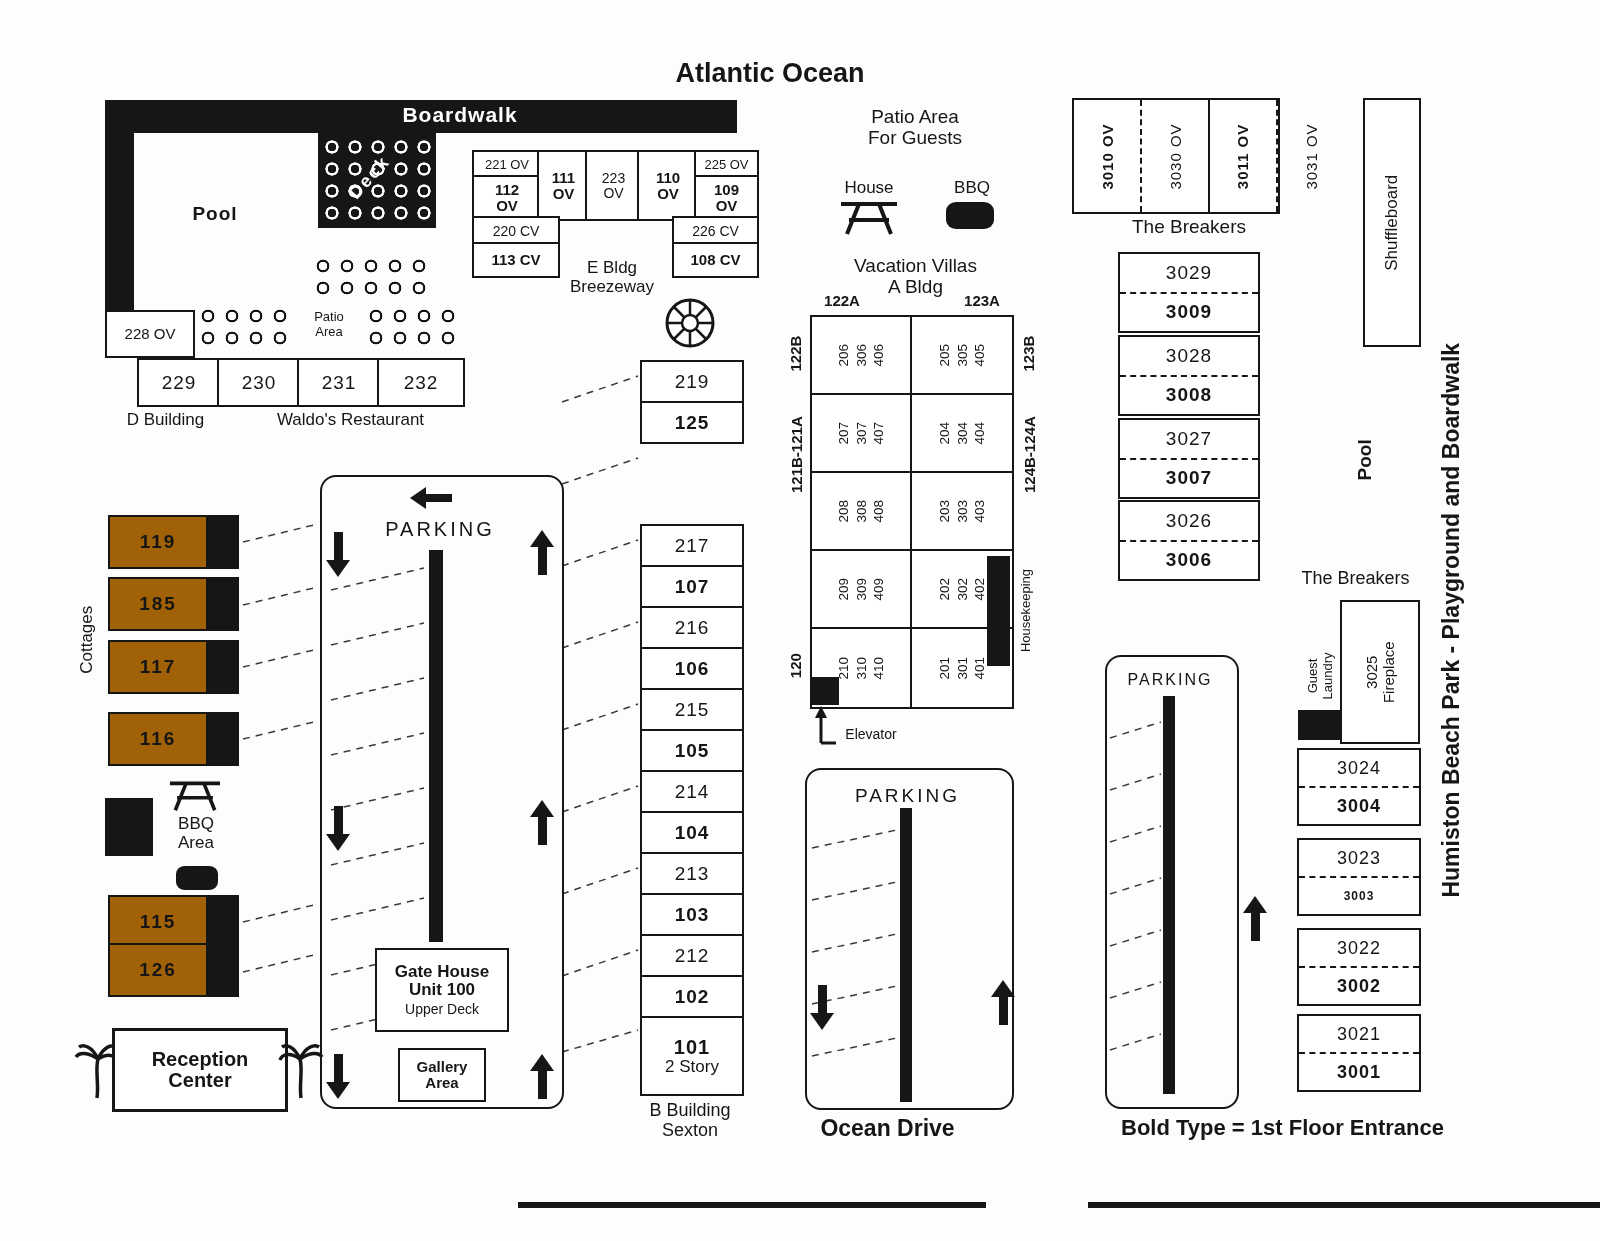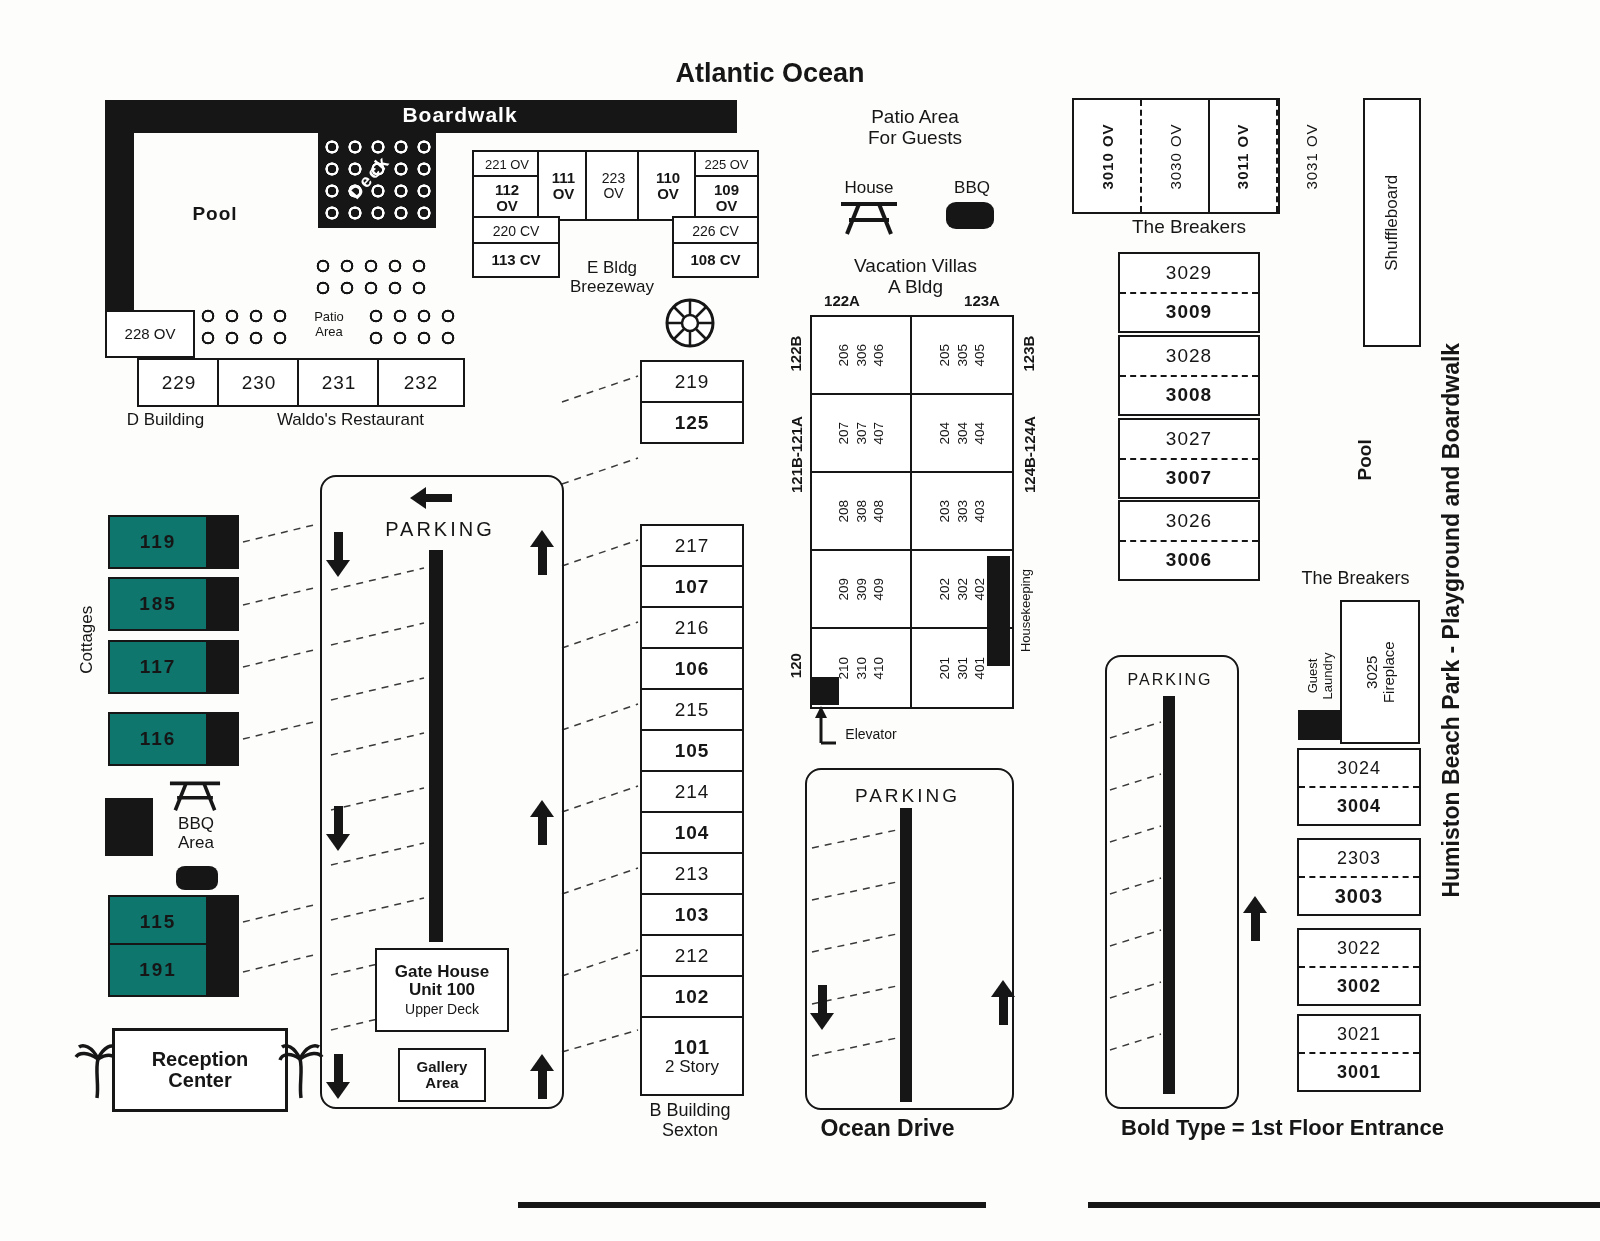--- a/index.html
+++ b/index.html
@@ -16,21 +16,21 @@
   .vt .in span{display:block}
   .lot{position:absolute;border:2.5px solid #161616;border-radius:16px;background:transparent}
   .median{position:absolute;background:#161616}
   .parking-lbl{position:absolute;display:flex;align-items:center;justify-content:center;letter-spacing:3px;font-size:20px}
   
   .pair{position:absolute;border:2px solid #161616;background:#fff;display:flex;flex-direction:column}
   .pair .r{flex:1;display:flex;align-items:center;justify-content:center;font-size:19px;letter-spacing:1px}
   .pair .r + .r{border-top:2px solid #161616;font-weight:bold}
   .pair.dash .r + .r{border-top-style:dashed}
   
-  .cot{position:absolute;left:108px;width:127px;height:50px;border:2px solid #161616;background:#0f766e;display:flex}
+  .cot{position:absolute;left:108px;width:127px;height:50px;border:2px solid #161616;background:#a16207;display:flex}
   .cot .t{flex:1;display:flex;align-items:center;justify-content:center;font-weight:bold;font-size:19px;letter-spacing:2px}
   .cot .k{width:31px;background:#161616}
   
   .deck{position:absolute;background:#161616;background-image:radial-gradient(circle at 11px 11px, rgba(0,0,0,0) 4.2px, #fff 4.4px 6.4px, rgba(0,0,0,0) 6.8px);background-size:23px 22px;background-position:3px 3px}
   .deck-txt{position:absolute;left:26px;top:34px;transform:rotate(-48deg);color:#fff;font-weight:bold;font-size:18px;letter-spacing:2px}
   .circles{position:absolute;background-image:radial-gradient(circle at 10px 10px, rgba(0,0,0,0) 4.2px, #161616 4.4px 6.2px, rgba(0,0,0,0) 6.6px);background-size:24px 22px}
   
   .arrow{position:absolute;display:flex;flex-direction:column;align-items:center}
   .arrow .s{width:9px;height:28px;background:#161616}
   .arrow .h{width:0;height:0;border-left:12px solid transparent;border-right:12px solid transparent}
@@ -421,21 +421,21 @@
     <span>BBQ</span>
       <span>Area</span>
   </div>
   <div class="blk" style="left:176px;top:866px;width:42px;height:24px;border-radius:9px/8px"></div>
 
   <div class="cot" style="top:895px">
       <div class="t">115</div>
       <div class="k"></div>
     </div>
   <div class="cot" style="top:943px">
-      <div class="t">191</div>
+      <div class="t">126</div>
       <div class="k"></div>
     </div>
 
   <svg class="abs" style="left:74px;top:1036px" width="46" height="64" viewBox="0 0 46 64">
     <g stroke="#161616" stroke-width="3.5" fill="none">
       <path d="M23,62 C25,48 21,34 24,23"></path>
       <path d="M24,23 C14,16 5,16 2,21"></path>
         <path d="M24,23 C18,10 9,8 5,11"></path>
       <path d="M24,23 C30,10 38,8 42,12"></path>
         <path d="M24,23 C34,17 41,19 44,25"></path>
@@ -596,22 +596,22 @@
           <span>Fireplace</span>
         </div>
       </div>
   </div>
 
   <div class="pair dash" style="left:1297px;top:748px;width:120px;height:74px">
       <div class="r" style="font-size:18px">3024</div>
       <div class="r" style="font-size:18px">3004</div>
     </div>
   <div class="pair dash" style="left:1297px;top:838px;width:120px;height:74px">
-      <div class="r" style="font-size:18px">2303</div>
-      <div class="r" style="font-size:20px">3003</div>
+      <div class="r" style="font-size:18px">3023</div>
+      <div class="r" style="font-size:12px">3003</div>
     </div>
   <div class="pair dash" style="left:1297px;top:928px;width:120px;height:74px">
       <div class="r" style="font-size:18px">3022</div>
       <div class="r" style="font-size:18px">3002</div>
     </div>
   <div class="pair dash" style="left:1297px;top:1014px;width:120px;height:74px">
       <div class="r" style="font-size:18px">3021</div>
       <div class="r" style="font-size:18px">3001</div>
     </div>
 

